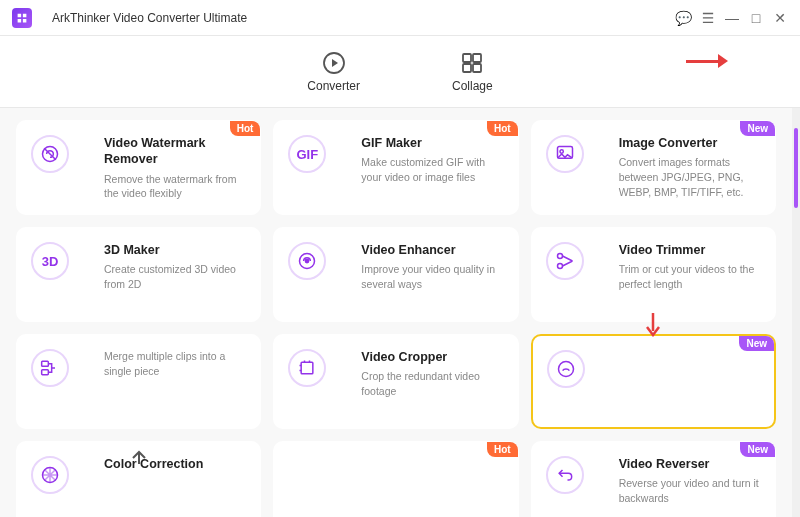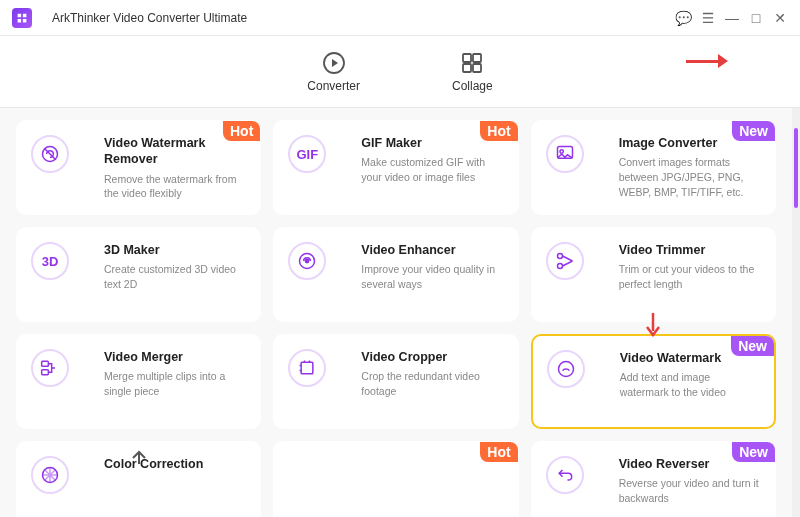--- a/index.html
+++ b/index.html
@@ -94,21 +94,21 @@
       min-height: 95px;
     }
     .tool-card.highlighted {
       border: 2px solid #f5c518;
     }
 
     .badge {
       position: absolute;
       top: 0;
       right: 0;
-      font-size: 14px;
+      font-size: 10px;
       font-weight: bold;
       color: white;
       padding: 2px 7px;
       border-radius: 0 8px 0 8px;
     }
     .badge.hot { background: #ff6b35; }
     .badge.new { background: #a855f7; }
 
     .card-content { display: flex; gap: 10px; align-items: flex-start; }
     .card-icon {
@@ -237,21 +237,21 @@
 
   </div>
       <div class="tool-card">
 
     <div class="card-content">
       <div class="card-icon">
         <span style="font-size:13px;font-weight:900;color:#9333ea;">3D</span>
       </div>
       <div class="card-text">
         <div class="card-title">3D Maker</div>
-        <div class="card-desc">Create customized 3D video text 2D</div>
+        <div class="card-desc">Create customized 3D video from 2D</div>
       </div>
     </div>
 
   </div>
       <div class="tool-card">
 
     <div class="card-content">
       <div class="card-icon">
         <svg viewBox="0 0 24 24" fill="none" stroke="#9333ea" stroke-width="1.8" width="20" height="20">
               <circle cx="12" cy="12" r="9"></circle>
@@ -292,21 +292,20 @@
 
     <div class="card-content">
       <div class="card-icon">
         <svg viewBox="0 0 24 24" fill="none" stroke="#9333ea" stroke-width="1.8" width="20" height="20">
               <rect x="2" y="4" width="8" height="6" rx="1"></rect>
               <rect x="2" y="14" width="8" height="6" rx="1"></rect>
               <path d="M10 7h4v10h-4M14 12h4"></path>
             </svg>
       </div>
       <div class="card-text">
-        <div class="card-title">Video Merger</div>
         <div class="card-desc">Merge multiple clips into a single piece</div>
       </div>
     </div>
 
   </div>
       <div class="tool-card">
 
     <div class="card-content">
       <div class="card-icon">
         <svg viewBox="0 0 24 24" fill="none" stroke="#9333ea" stroke-width="1.8" width="20" height="20">
@@ -322,24 +321,20 @@
 
   </div>
       <div class="tool-card highlighted">
     <div class="badge new">New</div>
     <div class="card-content">
       <div class="card-icon">
         <svg viewBox="0 0 24 24" fill="none" stroke="#9333ea" stroke-width="1.8" width="20" height="20">
               <path d="M12 3c5 0 9 4 9 9s-4 9-9 9-9-4-9-9 4-9 9-9z"></path>
               <path d="M8 14s1-2 4-2 4 2 4 2" stroke="#9333ea"></path>
             </svg>
-      </div>
-      <div class="card-text">
-        <div class="card-title">Video Watermark</div>
-        <div class="card-desc">Add text and image watermark to the video</div>
       </div>
     </div>
 
   </div>
       <div class="tool-card">
 
     <div class="card-content">
       <div class="card-icon">
         <svg viewBox="0 0 24 24" fill="none" stroke="#9333ea" stroke-width="1.8" width="20" height="20">
               <circle cx="12" cy="12" r="9"></circle>

